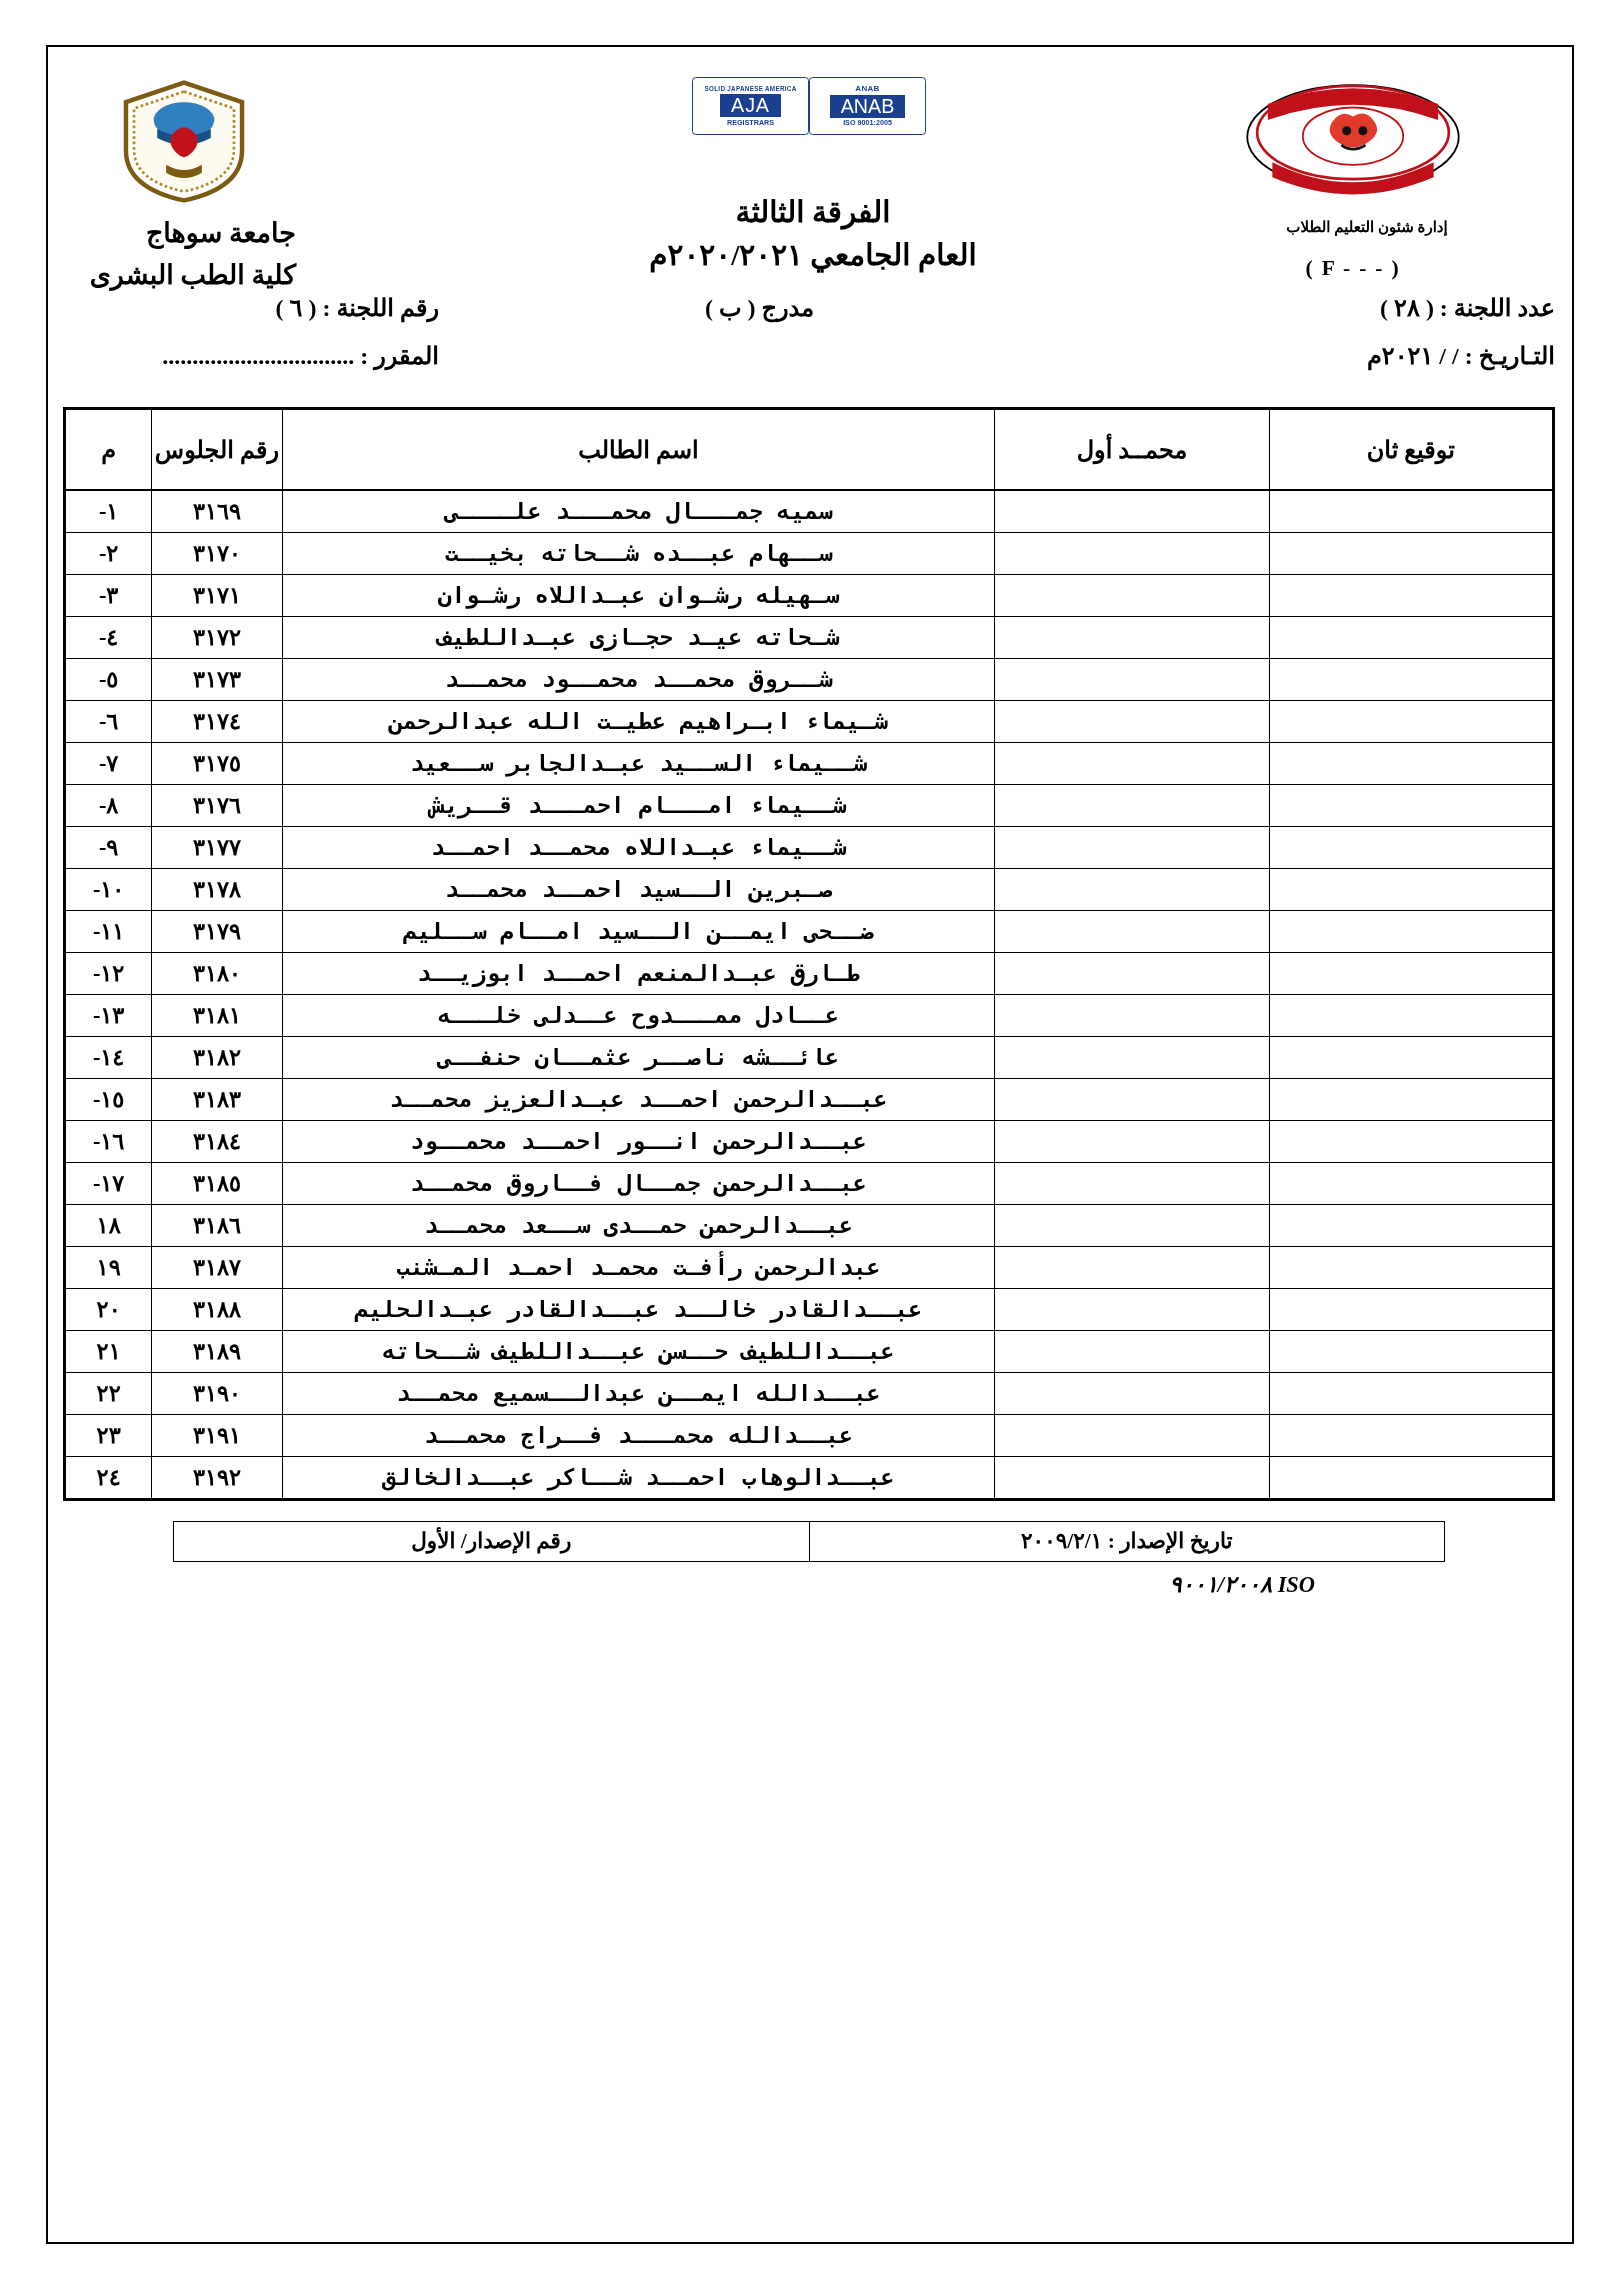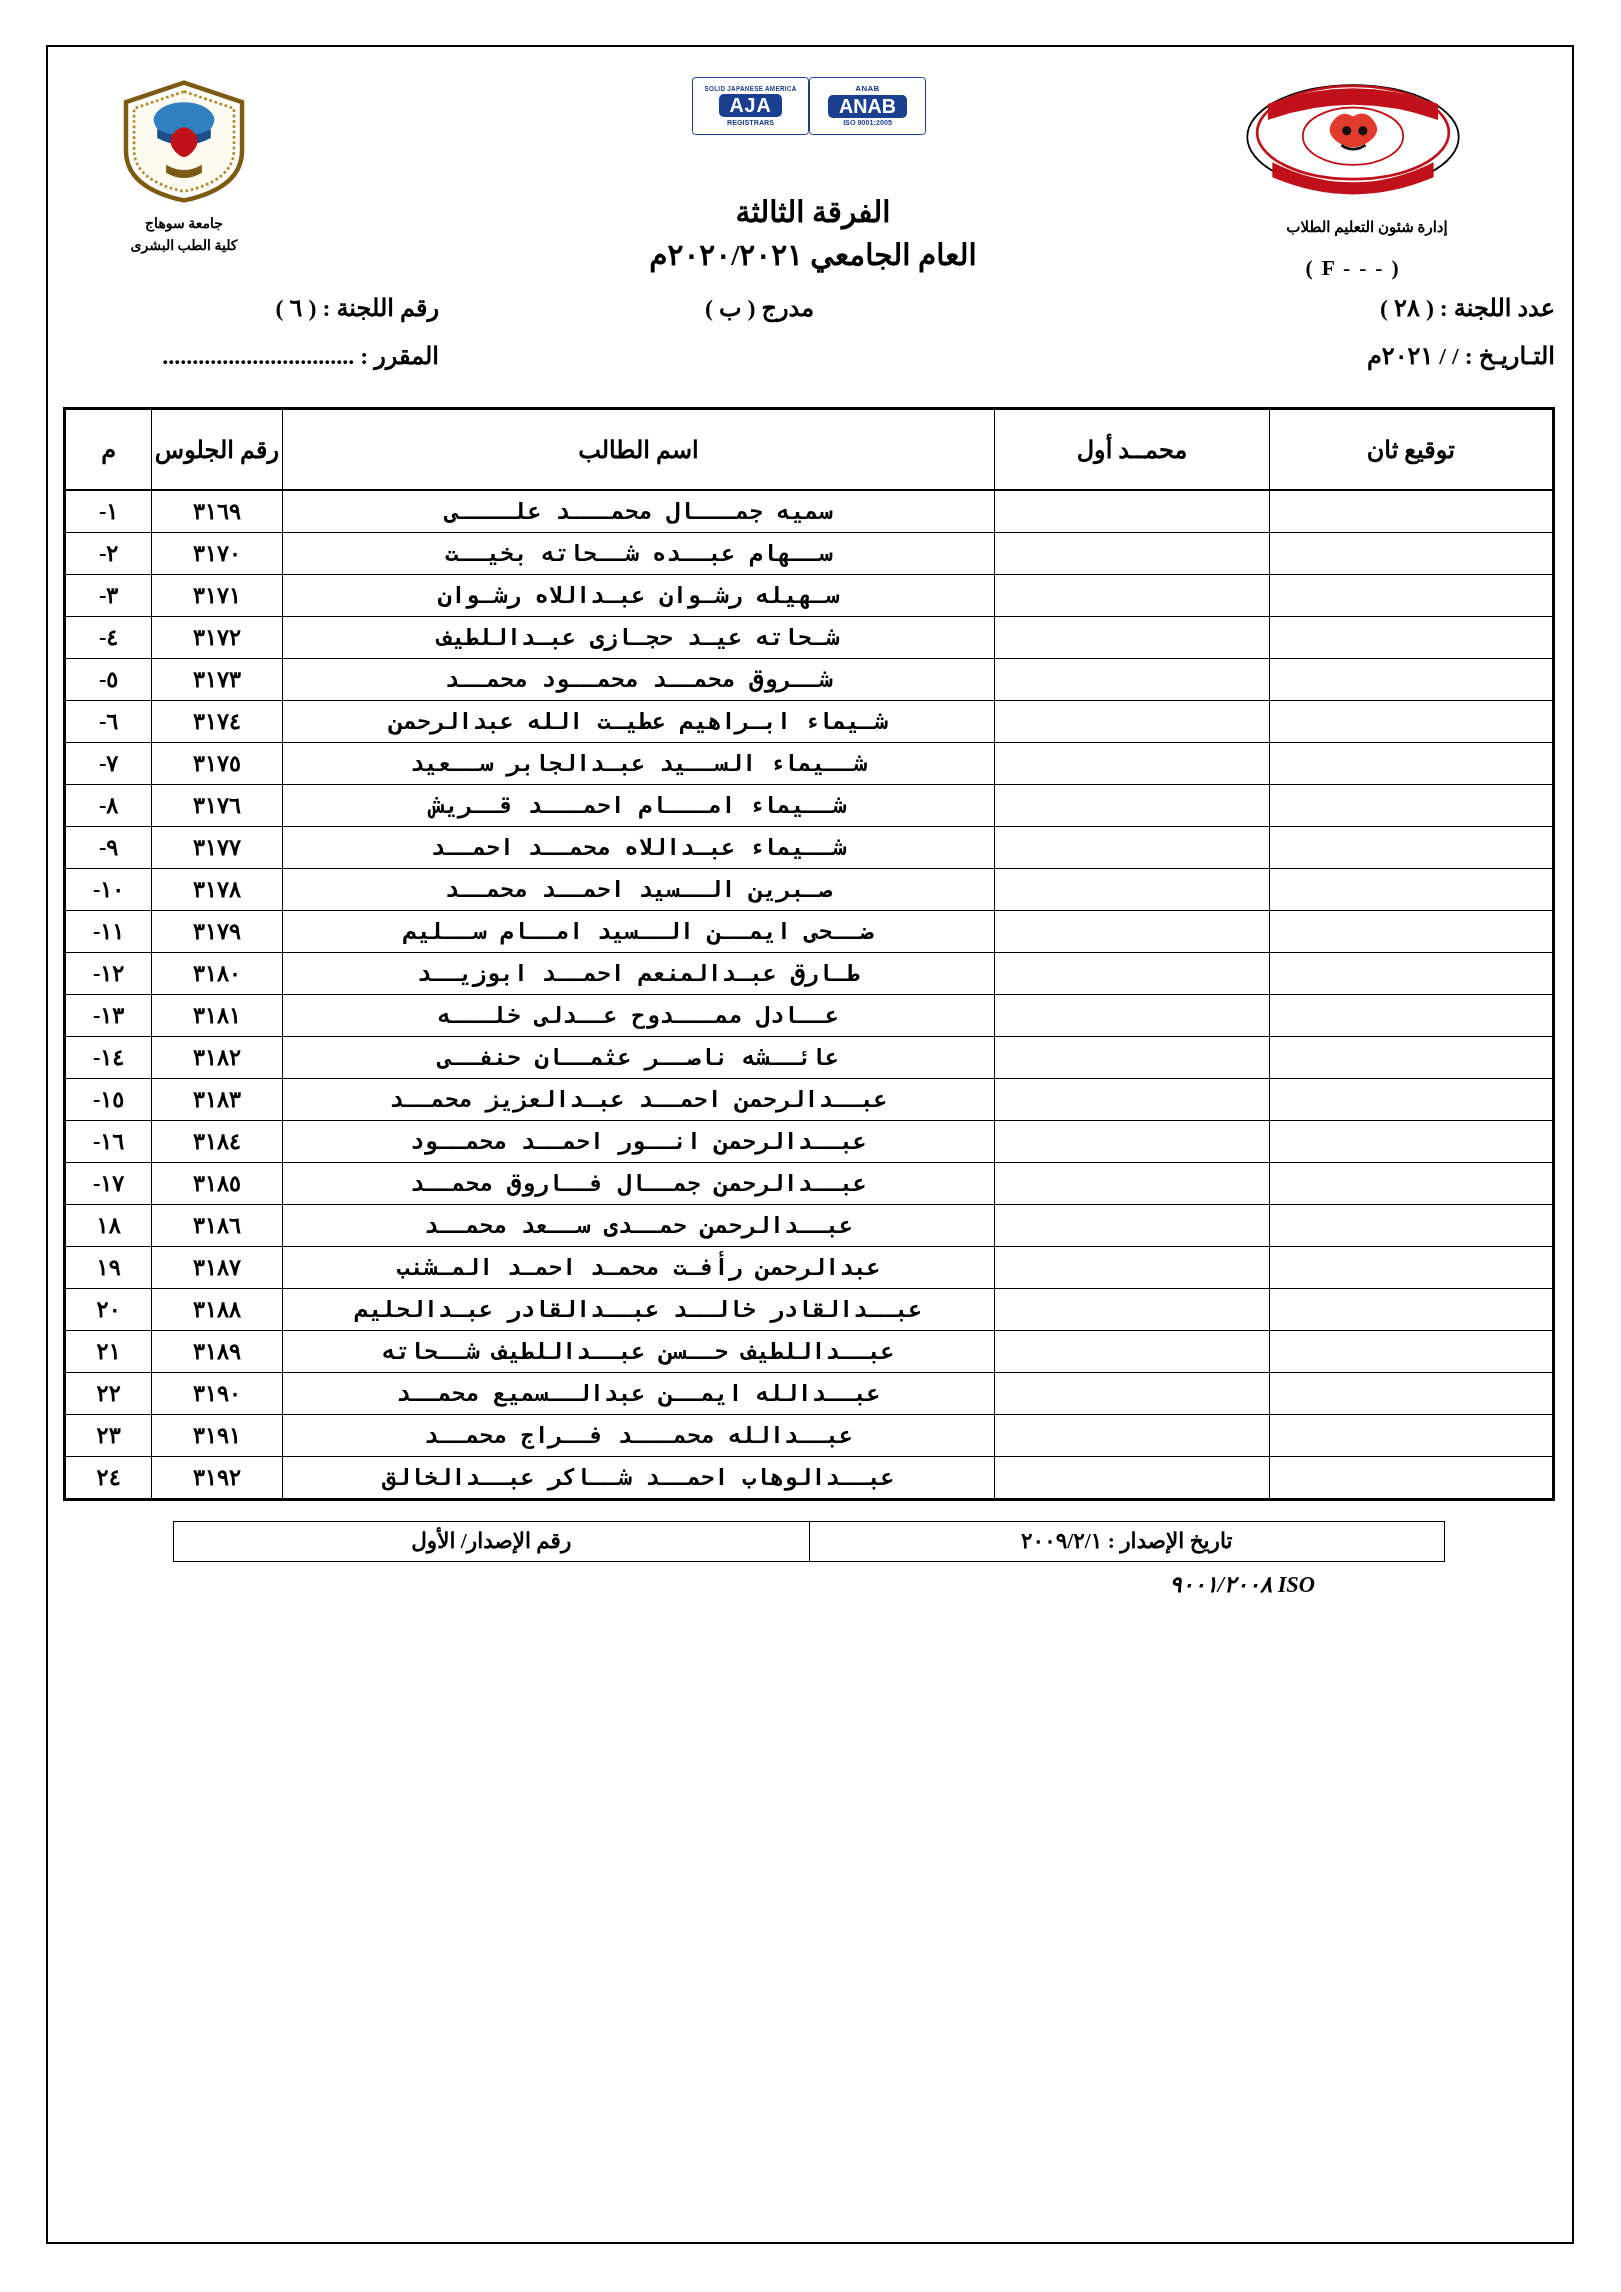--- a/index.html
+++ b/index.html
@@ -79,26 +79,26 @@
   }
   .cert-badge .cb-top {
     font-family: "Liberation Sans", sans-serif;
     font-size: 8px;
     color: #1b3f8f;
     font-weight: bold;
     letter-spacing: 0.3px;
   }
   .cert-badge .cb-main {
     font-family: "Liberation Sans", sans-serif;
-    font-weight: bold;
+    font-weight: normal;
     font-size: 19.7px;
     color: #ffffff;
     background: #1b3f8f;
     padding: 0.9px 10.7px;
-    border-radius: 5px;
+    border-radius: 0;
     margin: 1.8px 0;
   }
   .cert-badge .cb-sub {
     font-family: "Liberation Sans", sans-serif;
     font-size: 7.2px;
     color: #1b3f8f;
     font-weight: bold;
   }
   .cert-badge.aja .cb-main {
     letter-spacing: 0.9px;
@@ -118,22 +118,22 @@
   .title-line2 {
     font-size: 29.6px;
     font-weight: bold;
     margin-top: 9px;
   }
   .uni-name {
     position: absolute;
     left: 9px;
     top: 152px;
     width: 224px;
-    text-align: center;
-    font-size: 14px;
+    text-align: right;
+    font-size: 27px;
     font-weight: bold;
     line-height: 1.55;
   }
   .admin-name {
     position: absolute;
     right: 9px;
     top: 157px;
     width: 358px;
     text-align: center;
     font-size: 15px;

